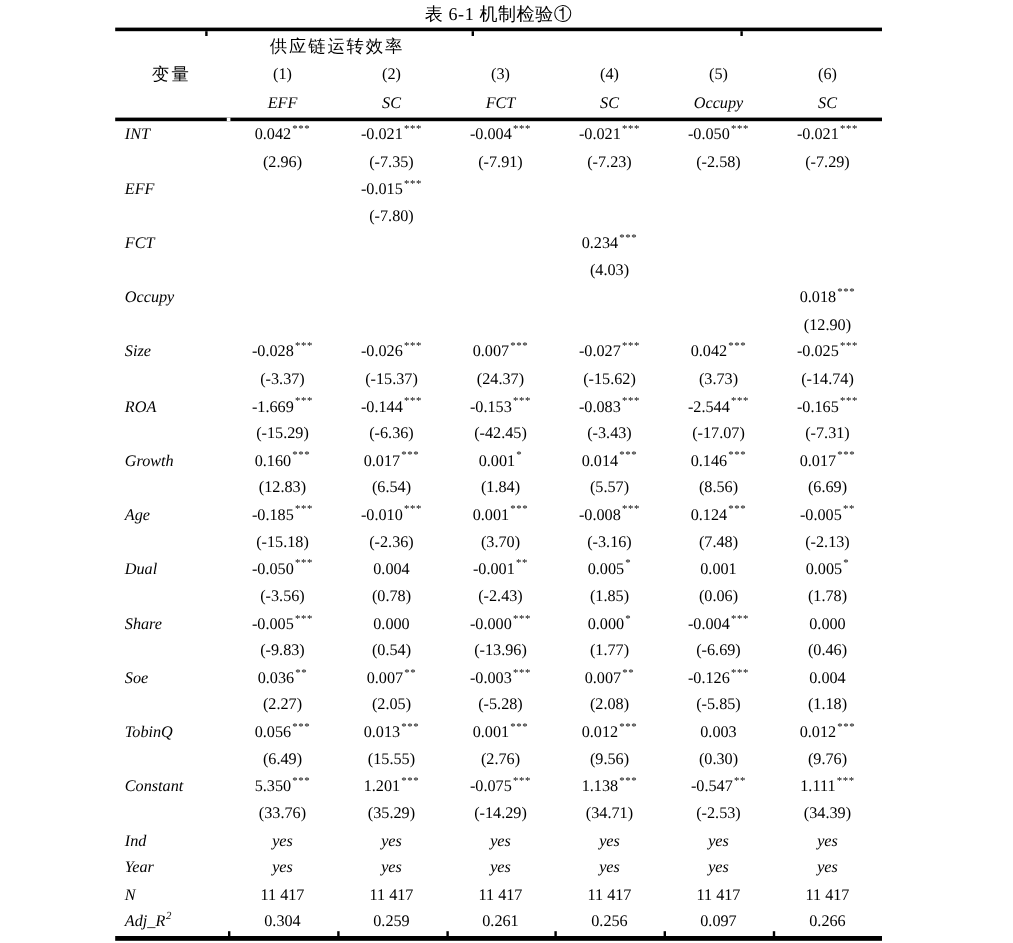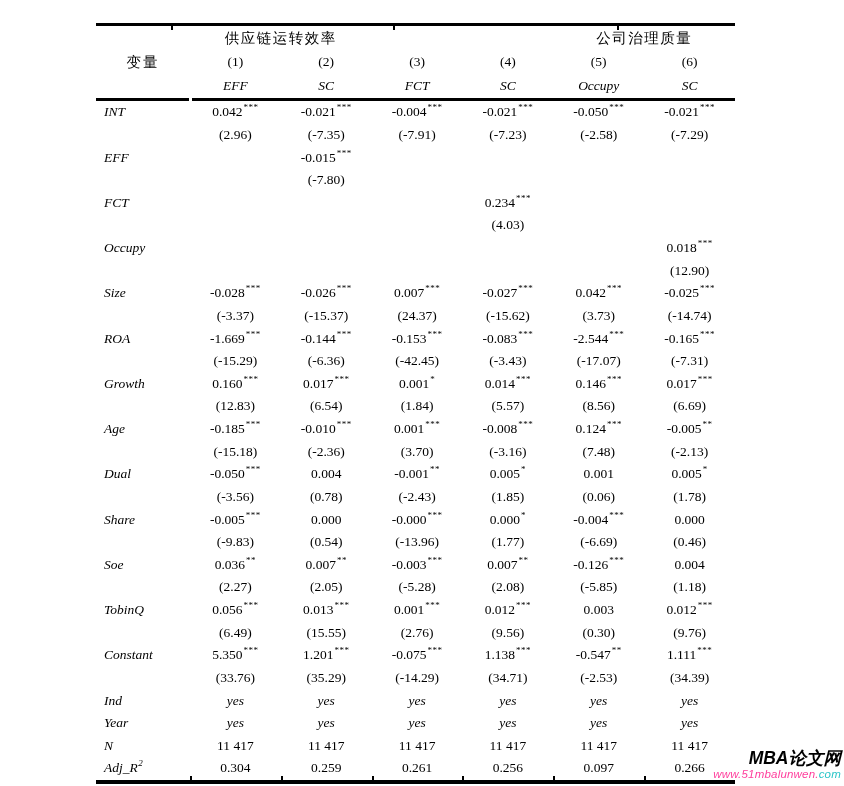--- a/index.html
+++ b/index.html
@@ -41,33 +41,33 @@
   .watermark { position:absolute; right:3px; bottom:5px; text-align:right;
     font-family:"Liberation Sans","DejaVu Sans",sans-serif; font-style:italic; }
   .wm-brand { font-weight:bold; font-size:17.5px; color:#000; line-height:20px; }
   .wm-url { font-size:11.5px; line-height:13px; letter-spacing:0.2px; }
 </style>
 </head>
 <body>
 
 <div class="page">
 
+  <div class="doc-title">表 6-1  机制检验①</div>
 
   <div class="tbl">
 
     <div class="rule rule-top">
       <span class="tick" style="left:75px"></span>
       <span class="tick" style="left:297px"></span>
       <span class="tick" style="left:521px"></span>
     </div>
 
     <div class="hdr-grid">
       <div class="hc grp" style="grid-column:2/4">供应链运转效率</div>
       <div class="hc vh">变量</div>
-      <div class="hc grp" style="grid-column:6/8">公司治理质量</div>
 
       <div class="hc cn" style="grid-column:2">(1)</div>
       <div class="hc cn" style="grid-column:3">(2)</div>
       <div class="hc cn" style="grid-column:4">(3)</div>
       <div class="hc cn" style="grid-column:5">(4)</div>
       <div class="hc cn" style="grid-column:6">(5)</div>
       <div class="hc cn" style="grid-column:7">(6)</div>
 
       <div class="hc cm" style="grid-column:2">EFF</div>
       <div class="hc cm" style="grid-column:3">SC</div>
@@ -297,18 +297,14 @@
     <div class="rule rule-bottom">
       <span class="btick" style="left:94px"></span>
       <span class="btick" style="left:185px"></span>
       <span class="btick" style="left:276px"></span>
       <span class="btick" style="left:366px"></span>
       <span class="btick" style="left:457px"></span>
       <span class="btick" style="left:548px"></span>
     </div>
   </div>
 
-  <div class="watermark">
-    <div class="wm-brand">MBA论文网</div>
-    <div class="wm-url"><span style="color: rgb(255, 61, 156);">www.51mbalunwen.</span><span style="color: rgb(44, 197, 200);">com</span></div>
-  </div>
 
 </div>
 
 </body></html>

